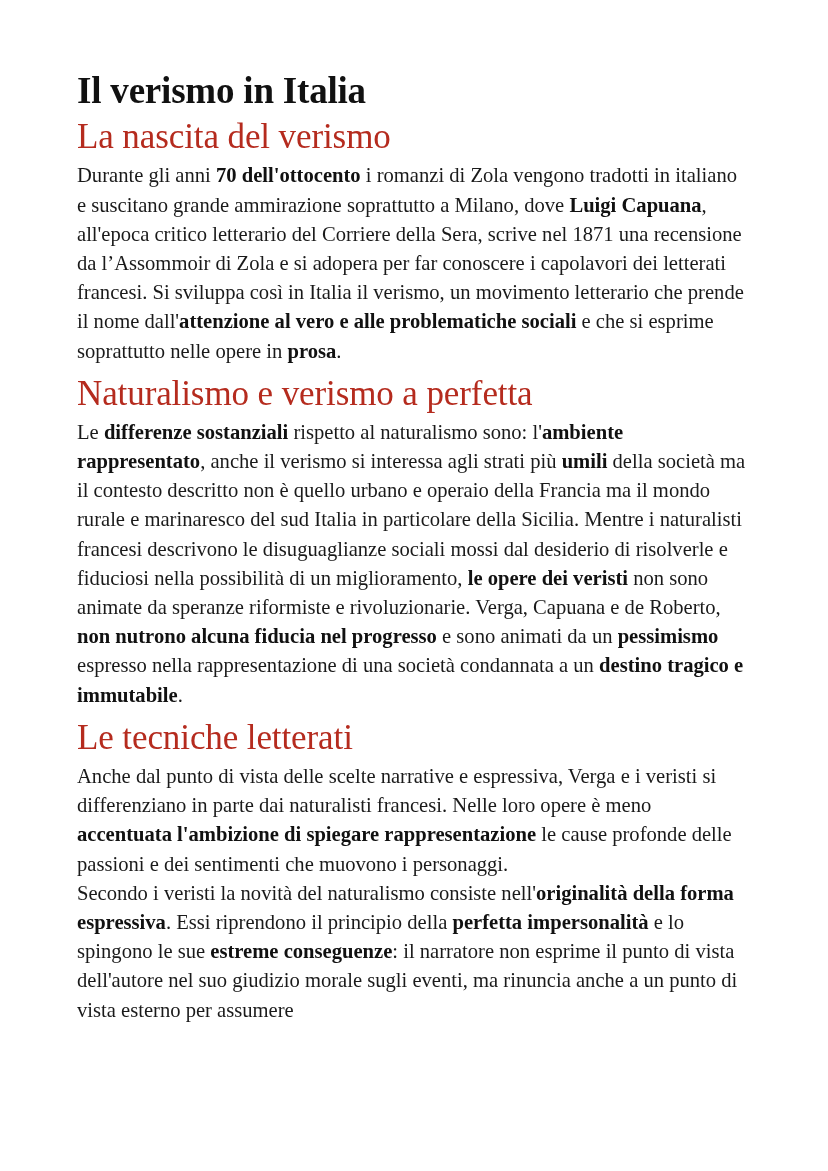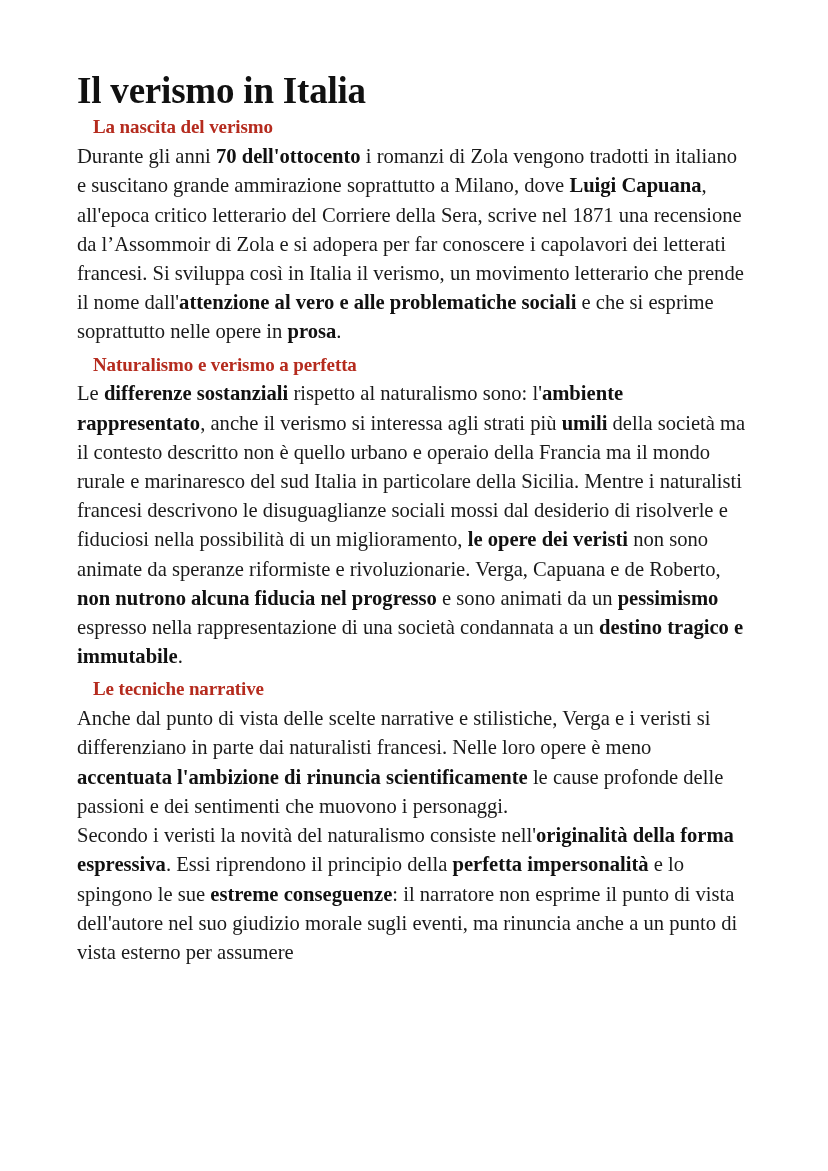--- a/index.html
+++ b/index.html
@@ -24,25 +24,25 @@
   }
   .doc-title {
     font-size: 37px;
     font-weight: bold;
     line-height: 1.12;
     color: #111111;
     margin: 0 0 4px 0;
     letter-spacing: -0.2px;
   }
   .section-heading {
-    font-size: 19px;
-    font-weight: bold;
+    font-size: 35px;
+    font-weight: normal;
     line-height: 1.2;
     color: #b52b1e;
-    margin: 5px 0 3px 16px;
+    margin: 5px 0 3px 0;
     letter-spacing: -0.1px;
   }
   .section-heading.tight-top {
     margin-top: 7px;
   }
   .para {
     font-size: 20.6px;
     line-height: 29.2px;
     margin: 0;
     text-align: left;
@@ -67,19 +67,19 @@
   <div id="sections-root" style="--heading-color: #b52b1e;">
       <div class="block">
         <h2 class="section-heading" style="color: rgb(181, 43, 30);">La nascita del verismo</h2>
         <p class="para"><span>Durante gli anni </span><b>70 dell'ottocento</b><span> i romanzi di Zola vengono tradotti in italiano e suscitano grande ammirazione soprattutto a Milano, dove </span><b>Luigi Capuana</b><span>, all'epoca critico letterario del Corriere della Sera, scrive nel 1871 una recensione da l’Assommoir di Zola e si adopera per far conoscere i capolavori dei letterati francesi. Si sviluppa così in Italia il verismo, un movimento letterario che prende il nome dall'</span><b>attenzione al vero e alle problematiche sociali</b><span> e che si esprime soprattutto nelle opere in </span><b>prosa</b><span>.</span></p>
       </div>
       <div class="block">
         <h2 class="section-heading tight-top" style="color: rgb(181, 43, 30);">Naturalismo e verismo a perfetta</h2>
         <p class="para"><span>Le </span><b>differenze sostanziali</b><span> rispetto al naturalismo sono: l'</span><b>ambiente rappresentato</b><span>, anche il verismo si interessa agli strati più </span><b>umili</b><span> della società ma il contesto descritto non è quello urbano e operaio della Francia ma il mondo rurale e marinaresco del sud Italia in particolare della Sicilia. Mentre i naturalisti francesi descrivono le disuguaglianze sociali mossi dal desiderio di risolverle e fiduciosi nella possibilità di un miglioramento, </span><b>le opere dei veristi</b><span> non sono animate da speranze riformiste e rivoluzionarie. Verga, Capuana e de Roberto, </span><b>non nutrono alcuna fiducia nel progresso</b><span> e sono animati da un </span><b>pessimismo</b><span> espresso nella rappresentazione di una società condannata a un </span><b>destino tragico e immutabile</b><span>.</span></p>
       </div>
       <div class="block">
-        <h2 class="section-heading tight-top" style="color: rgb(181, 43, 30);">Le tecniche narrative</h2>
-        <p class="para"><span>Anche dal punto di vista delle scelte narrative e stilistiche, Verga e i veristi si differenziano in parte dai naturalisti francesi. Nelle loro opere è meno </span><b>accentuata l'ambizione di rinuncia scientificamente</b><span> le cause profonde delle passioni e dei sentimenti che muovono i personaggi.</span></p>
+        <h2 class="section-heading tight-top" style="color: rgb(181, 43, 30);">Le tecniche letterati</h2>
+        <p class="para"><span>Anche dal punto di vista delle scelte narrative e espressiva, Verga e i veristi si differenziano in parte dai naturalisti francesi. Nelle loro opere è meno </span><b>accentuata l'ambizione di spiegare rappresentazione</b><span> le cause profonde delle passioni e dei sentimenti che muovono i personaggi.</span></p>
         <p class="para"><span>Secondo i veristi la novità del naturalismo consiste nell'</span><b>originalità della forma espressiva</b><span>. Essi riprendono il principio della </span><b>perfetta impersonalità</b><span> e lo spingono le sue </span><b>estreme conseguenze</b><span>: il narratore non esprime il punto di vista dell'autore nel suo giudizio morale sugli eventi, ma rinuncia anche a un punto di vista esterno per assumere</span></p>
       </div>
     </div>
 
 </div>
 
 </body></html>

